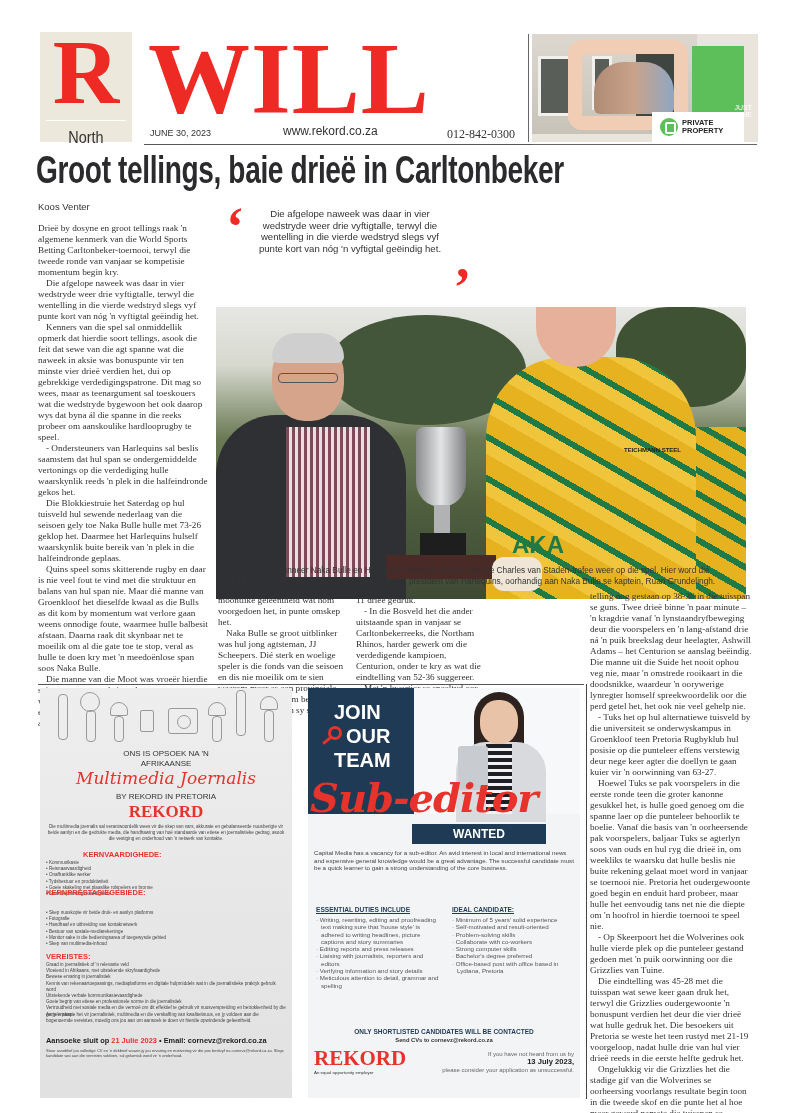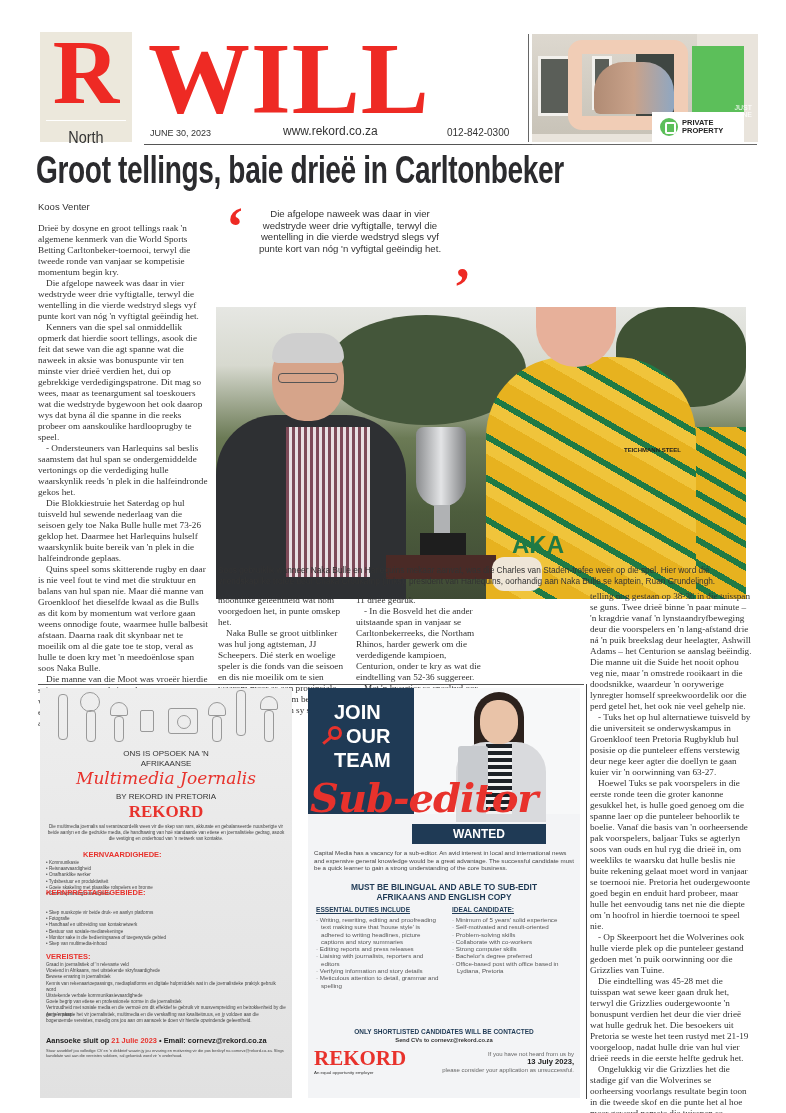--- a/index.html
+++ b/index.html
@@ -7,21 +7,21 @@
   body { position: relative; font-family: "Liberation Serif", serif; color: #222; }
 
   
   .mast-r { position: absolute; left: 40px; top: 32px; width: 92px; height: 110px; background: #ece8dc; }
   .mast-r .letter { position: absolute; left: 0; right: 0; top: -6px; text-align: center; font-family: "Liberation Serif", serif; font-weight: bold; font-size: 92px; color: #ee2a24; line-height: 1; }
   .mast-r .rule { position: absolute; left: 6px; right: 6px; top: 88px; height: 1px; background: #fff; }
   .mast-r .north { position: absolute; left: 0; right: 0; top: 96px; text-align: center; font-family: "Liberation Sans", sans-serif; font-size: 17px; color: #333; transform: scaleX(0.85); }
   .mast-sport { position: absolute; left: 148px; top: 28px; font-family: "Liberation Serif", serif; font-weight: bold; font-size: 102px; color: #ee2a24; letter-spacing: 1px; line-height: 1; }
   .mast-date { position: absolute; left: 150px; top: 128px; font-family: "Liberation Sans", sans-serif; font-size: 9px; color: #333; }
   .mast-url { position: absolute; left: 283px; top: 124px; font-family: "Liberation Sans", sans-serif; font-size: 12px; color: #333; }
-  .mast-phone { position: absolute; left: 447px; top: 127px; font-family: Liberation Sans, sans-serif; font-size: 10px; color: #333; }
+  .mast-phone { position: absolute; left: 447px; top: 127px; font-family: Liberation Serif, serif; font-size: 12px; color: #333; }
   .mast-line { position: absolute; left: 144px; top: 144px; width: 613px; height: 1px; background: #555; }
   .mast-vline { position: absolute; left: 528px; top: 34px; width: 1px; height: 108px; background: #666; }
 
   
   .ad-pp { position: absolute; left: 532px; top: 34px; width: 226px; height: 108px; overflow: hidden; background: #e9e4dc; }
   .ad-pp .house { position: absolute; left: 0; top: 0; width: 165px; height: 100px; background: linear-gradient(180deg,#ddd8cf 0%,#c8c3b8 100%); }
   .ad-pp .win1 { position: absolute; left: 6px; top: 22px; width: 34px; height: 60px; background: #5a5e58; border: 3px solid #f2f0ec; }
   .ad-pp .win2 { position: absolute; left: 60px; top: 22px; width: 20px; height: 54px; background: #5a5e58; border: 3px solid #f2f0ec; }
   .ad-pp .door { position: absolute; left: 104px; top: 18px; width: 38px; height: 70px; background: #3f4642; }
   .ad-pp .family { position: absolute; left: 62px; top: 28px; width: 80px; height: 52px; border-radius: 30px 30px 6px 6px; background: linear-gradient(90deg,#b08b74 0%,#c9a28a 50%,#8fa7c2 100%); }
@@ -290,24 +290,20 @@
   <div class="mag"></div>
   <div class="woman-bg"></div>
   <div class="woman-hair"></div>
   <div class="woman-jacket"></div>
   <div class="woman-shirt"></div>
   <div class="woman-face"></div>
   <div class="laptop"></div>
   <div class="subeditor">Sub-editor</div>
   <div class="wanted">WANTED</div>
   <div class="intro">Capital Media has a vacancy for a sub-editor. An avid interest in local and international news and expensive general knowledge would be a great advantage. The successful candidate must be a quick learner to gain a strong understanding of the core business.</div>
-  <div class="must">
-    <div>MUST BE BILINGUAL AND ABLE TO SUB-EDIT</div>
-    <div>AFRIKAANS AND ENGLISH COPY</div>
-  </div>
   <div class="dhead" style="left:8px;">ESSENTIAL DUTIES INCLUDE</div>
   <div class="dlist" style="left:8px; width:126px;">
     <div>· Writing, rewriting, editing and proofreading text making sure that 'house style' is adhered to writing headlines, picture captions and story summaries</div>
     <div>· Editing reports and press releases</div>
     <div>· Liaising with journalists, reporters and editors</div>
     <div>· Verifying information and story details</div>
     <div>· Meticulous attention to detail, grammar and spelling</div>
   </div>
   <div class="dhead" style="left:144px;">IDEAL CANDIDATE:</div>
   <div class="dlist" style="left:144px; width:122px;">

